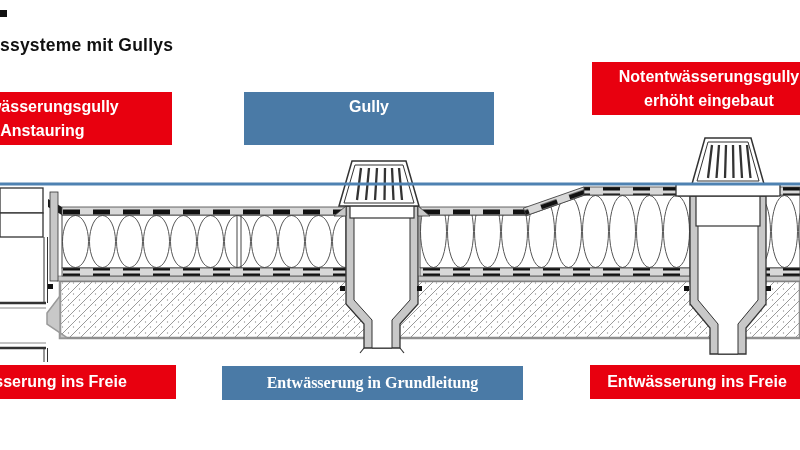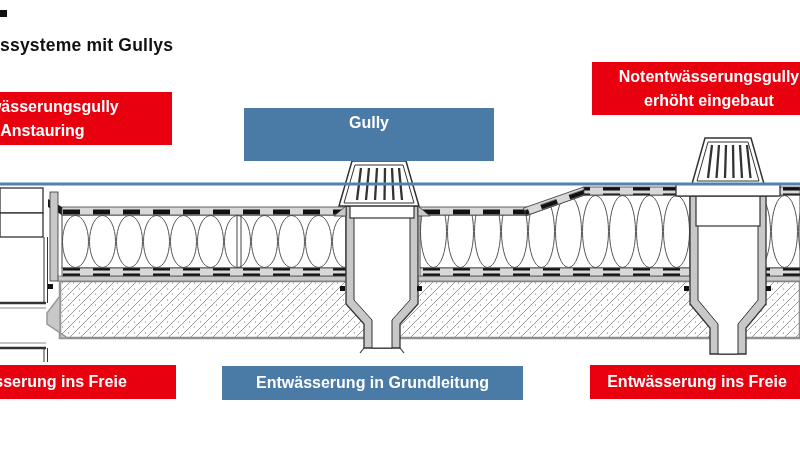--- a/index.html
+++ b/index.html
@@ -130,28 +130,28 @@
     </g>
 
     <line x1="0" y1="184" x2="800" y2="184" stroke="#4e82b2" stroke-width="3"></line>
   </svg>
 
   <div class="labelbox red two-line" style="left:-115px;top:92px;width:287px;">
     <div>Notentwässerungsgully</div>
     <div>mit Anstauring</div>
   </div>
 
-  <div class="labelbox blue two-line" style="left:244px;top:108px;width:250px;">
+  <div class="labelbox blue two-line" style="left:244px;top:92px;width:250px;">
     <div>Gully</div>
   </div>
 
   <div class="labelbox red two-line" style="left:592px;top:62px;width:234px;">
     <div>Notentwässerungsgully</div>
     <div>erhöht eingebaut</div>
   </div>
 
   <div class="labelbox red one-line" style="left:-102px;top:365px;width:278px;">Entwässerung ins Freie</div>
 
-  <div class="labelbox blue one-line" style="left:222px;top:366px;width:301px;">Entwässerung in Grundleitung</div>
+  <div class="labelbox blue one-line" style="left:222px;top:366px;width:301px;font-family:Liberation Serif, serif;">Entwässerung in Grundleitung</div>
 
   <div class="labelbox red one-line" style="left:590px;top:365px;width:214px;">Entwässerung ins Freie</div>
 
 </div>
 
 </body></html>

